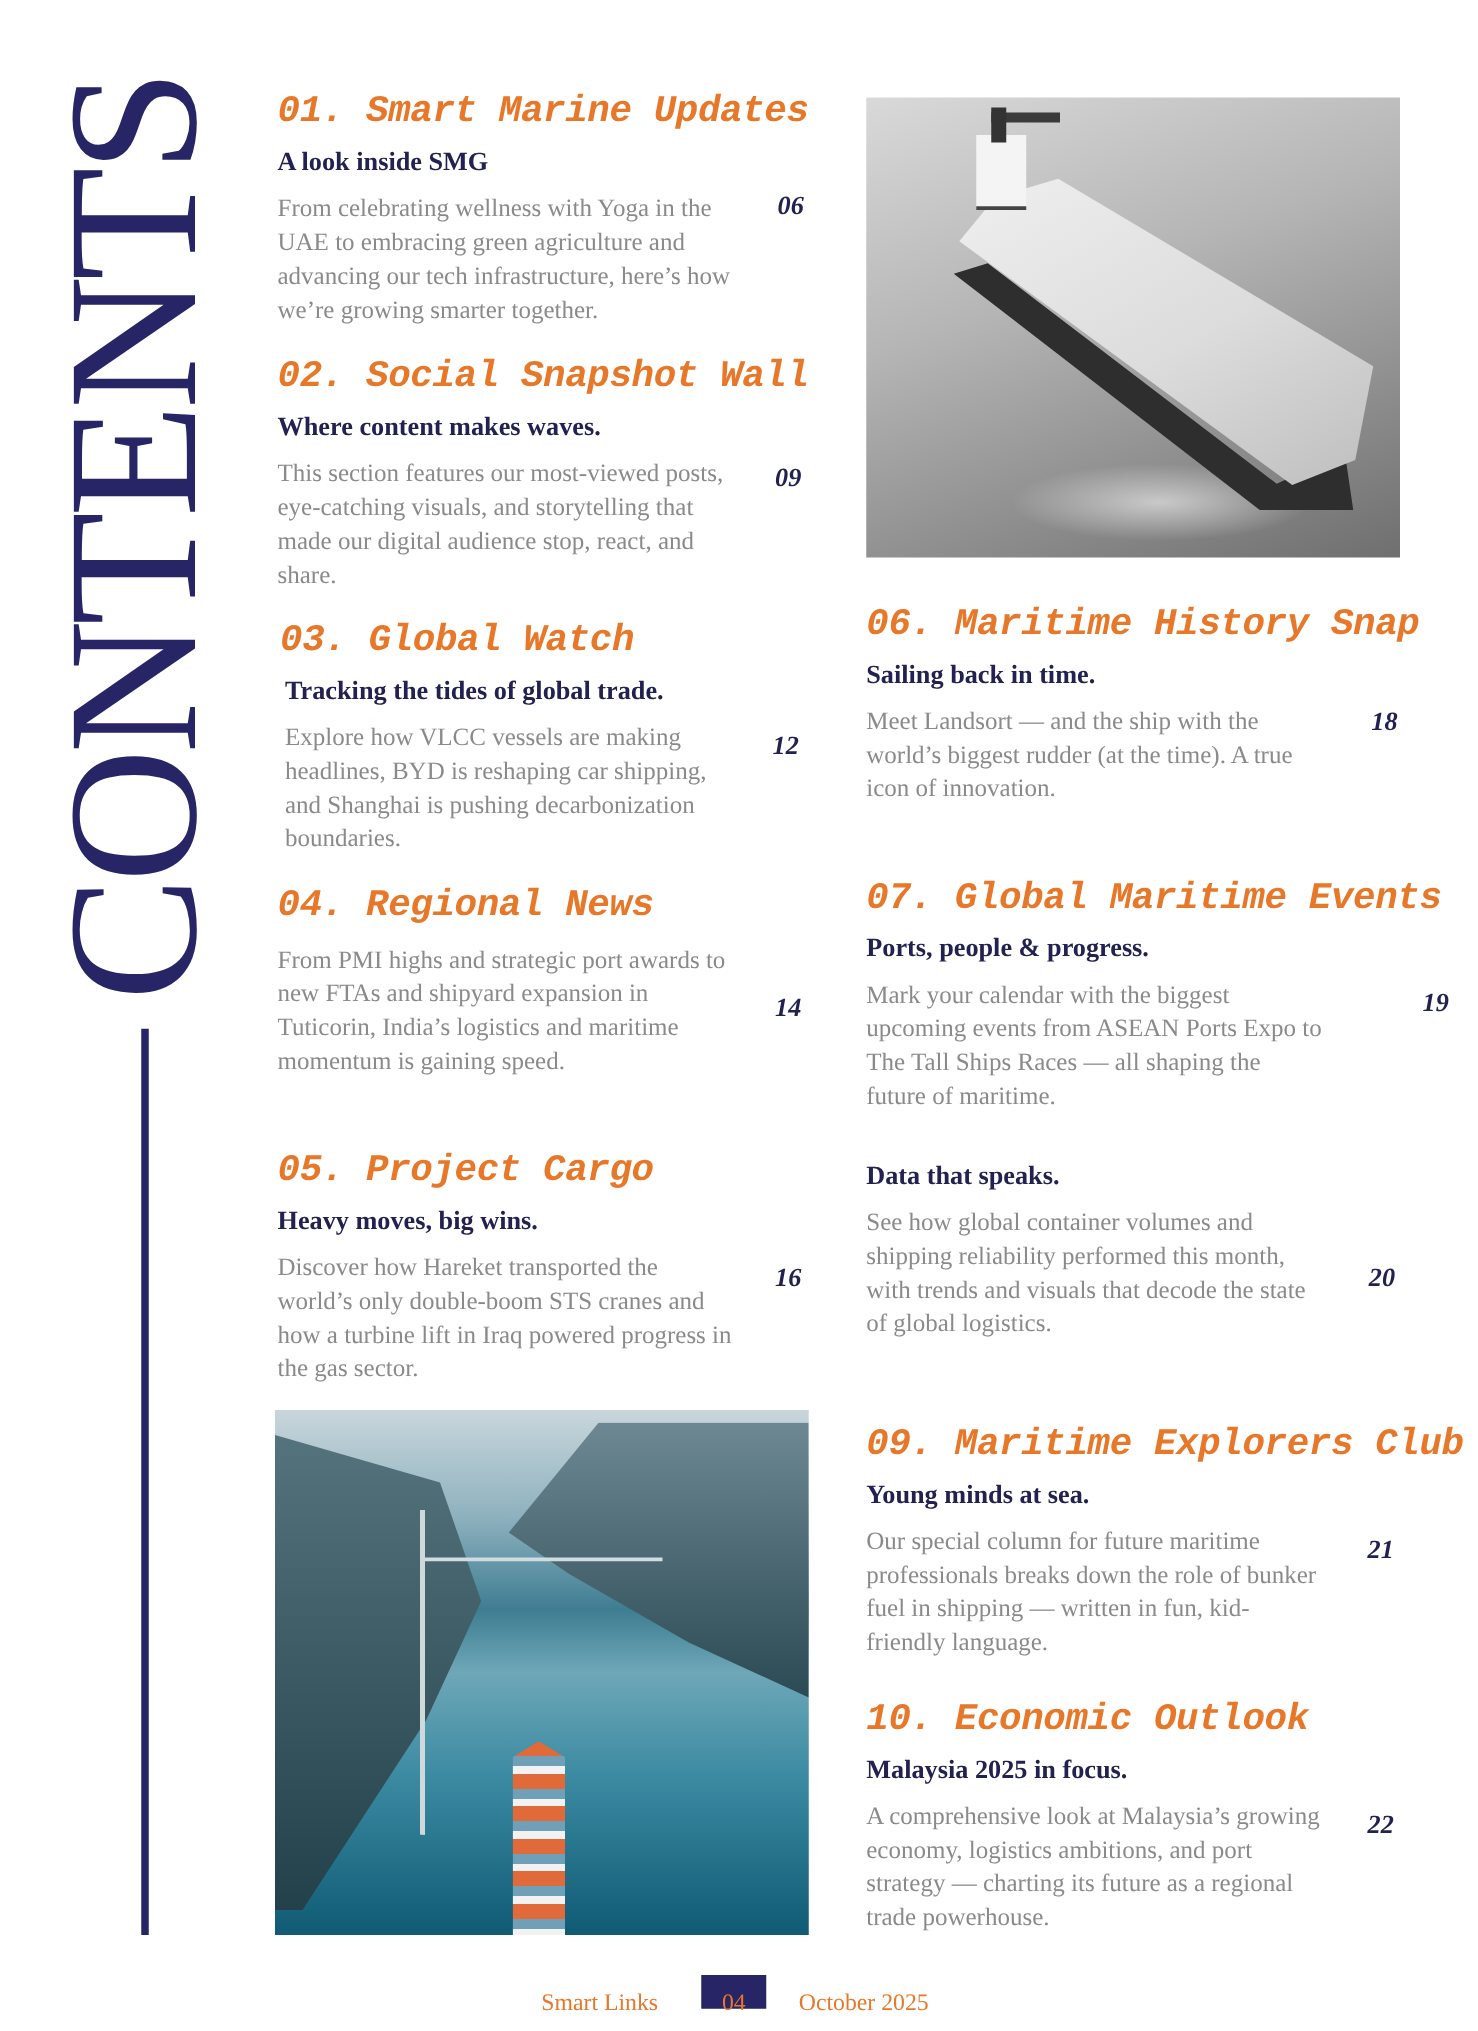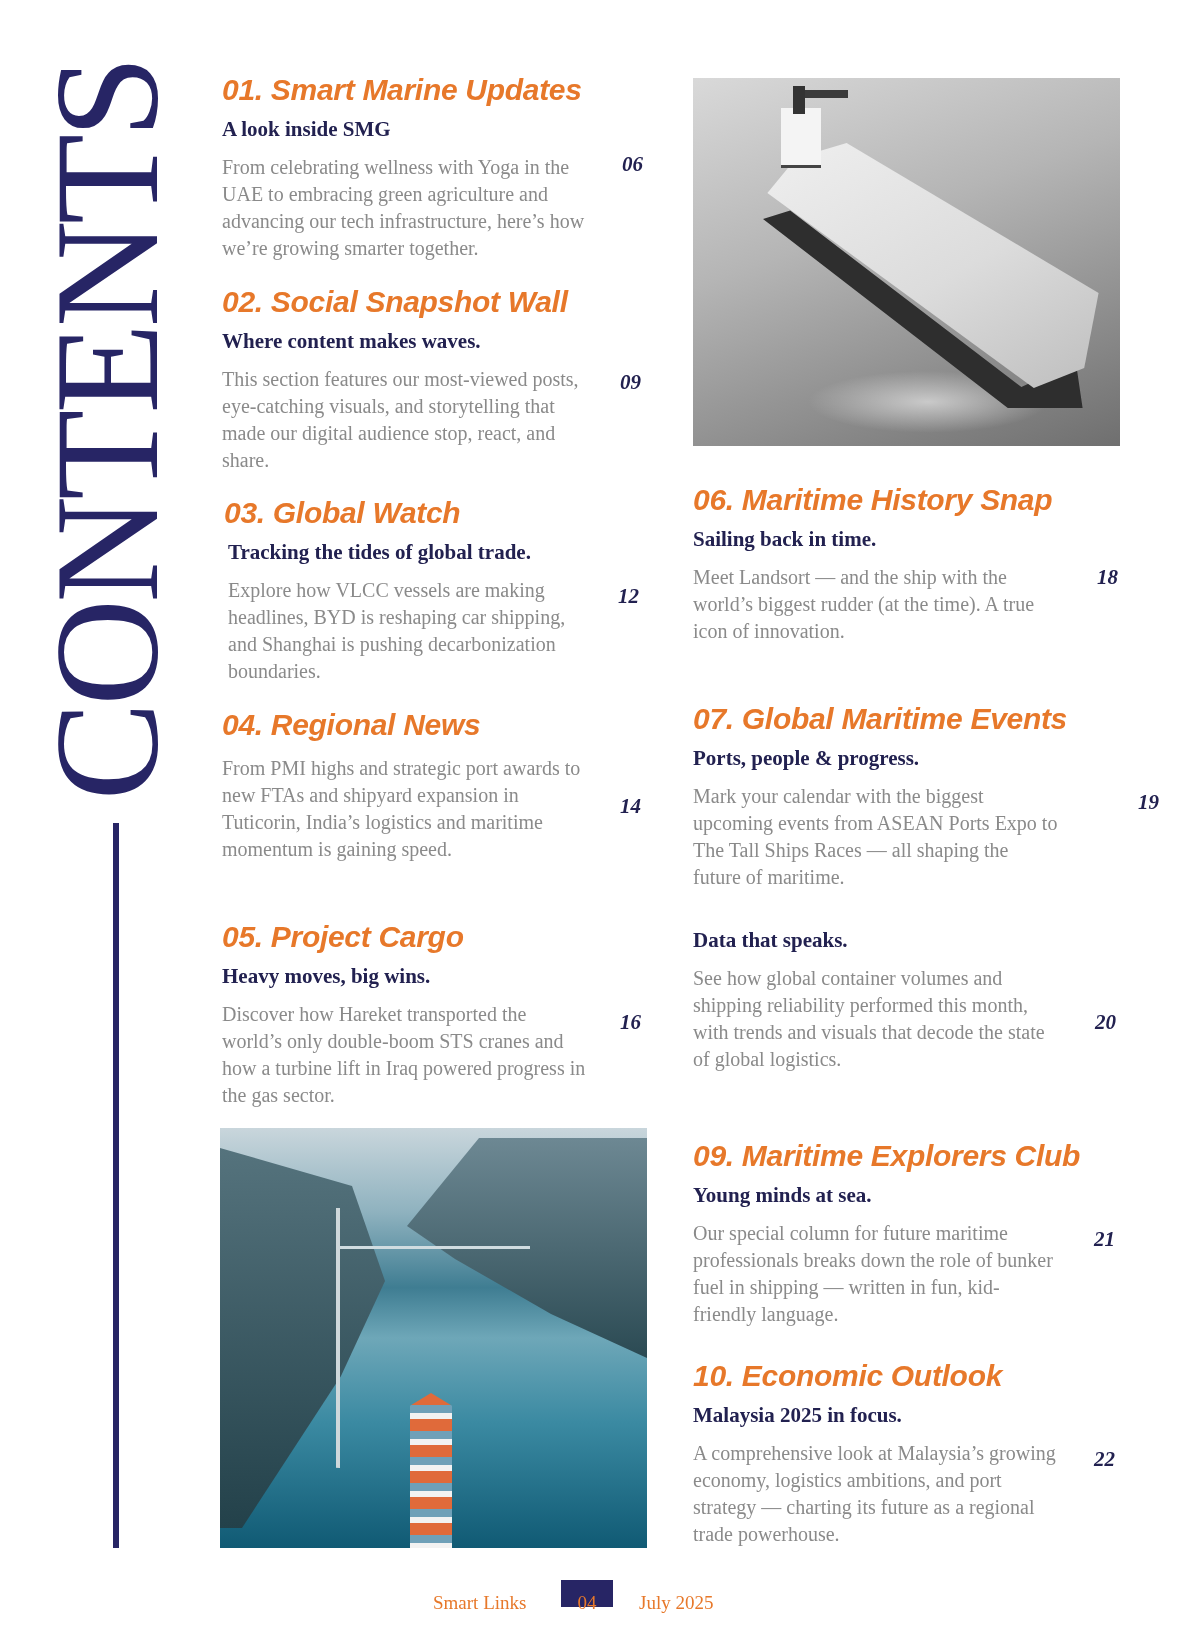--- a/index.html
+++ b/index.html
@@ -26,21 +26,21 @@
     }
     .vertical-rule {
       position: absolute;
       left: 113px; top: 823px;
       width: 6px; height: 725px;
       background: #272565;
     }
 
     .entry { position: absolute; }
     .entry .title {
-      font-family: Liberation Sans, sans-serif;
+      font-family: Liberation Mono, monospace;
       font-style: italic; font-weight: bold;
       color: #e7782a;
       font-size: 30px;
       line-height: 36px;
       white-space: nowrap;
       letter-spacing: -0.3px;
     }
     .entry .subtitle {
       font-family: "Liberation Serif", "DejaVu Serif", serif;
       font-weight: bold;
@@ -236,14 +236,14 @@
   <div class="mtn-left"></div>
   <div class="mtn-right"></div>
   <div class="road"></div>
   <div class="bridge-line"></div>
   <div class="ship"></div>
 </div>
 
 <div class="footer">
   <div class="brand">Smart Links</div>
   <div class="page-box">04</div>
-  <div class="date">July 2025</div>
+  <div class="date">October 2025</div>
 </div>
 
 </body></html>

